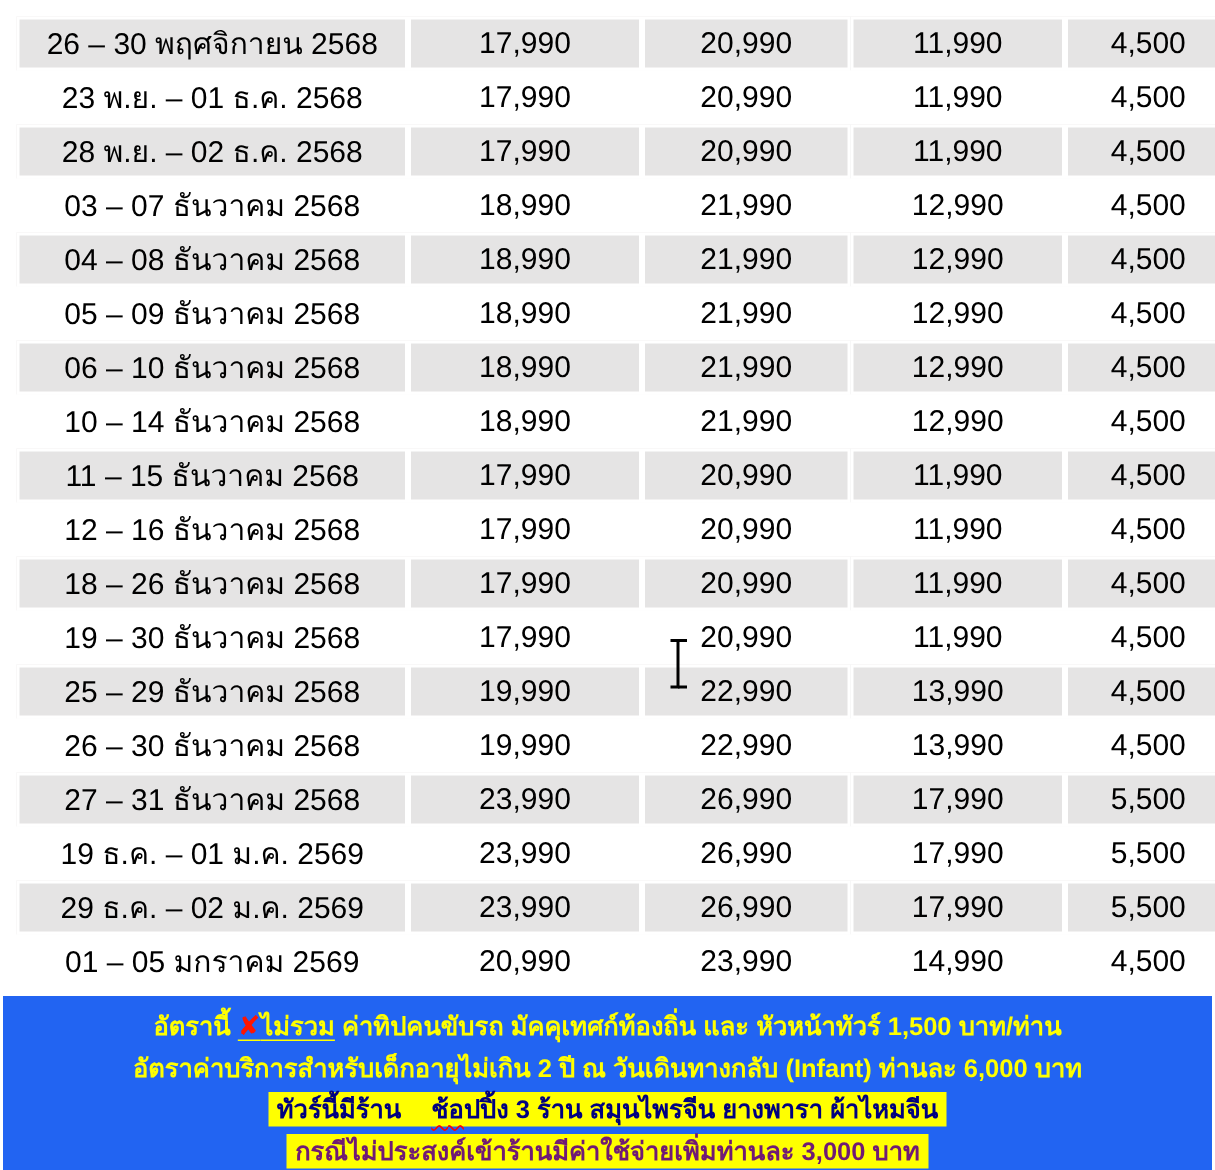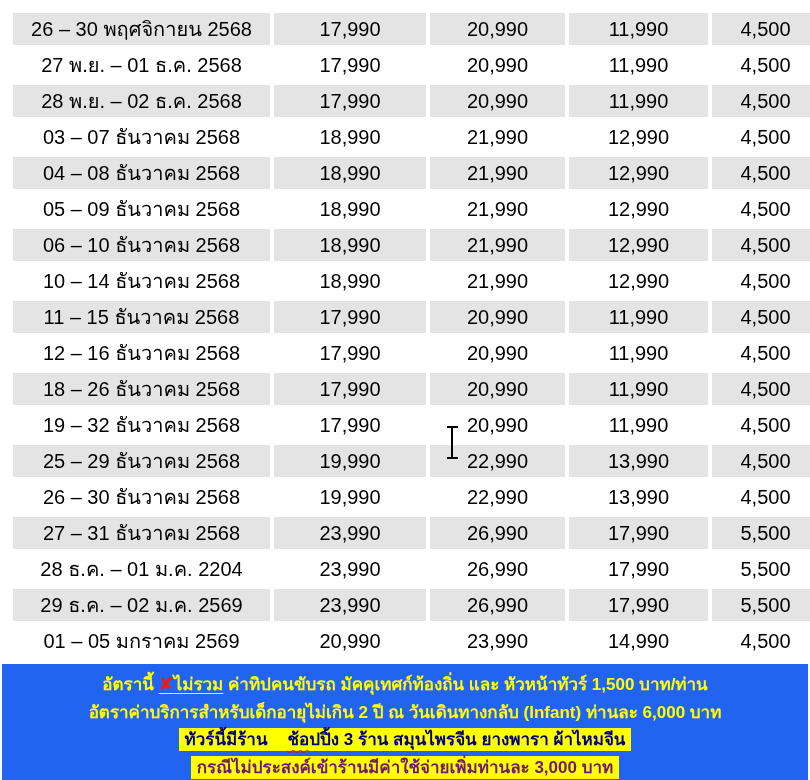--- a/index.html
+++ b/index.html
@@ -63,21 +63,21 @@
     </colgroup>
     <tbody>
         <tr>
           <td>26 – 30 พฤศจิกายน 2568</td>
           <td>17,990</td>
           <td>20,990</td>
           <td>11,990</td>
           <td>4,500</td>
         </tr>
         <tr>
-          <td>27 พ.ย. – 01 ธ.ค. 2568</td>
+          <td>23 พ.ย. – 01 ธ.ค. 2568</td>
           <td>17,990</td>
           <td>20,990</td>
           <td>11,990</td>
           <td>4,500</td>
         </tr>
         <tr>
           <td>28 พ.ย. – 02 ธ.ค. 2568</td>
           <td>17,990</td>
           <td>20,990</td>
           <td>11,990</td>
@@ -133,21 +133,21 @@
           <td>4,500</td>
         </tr>
         <tr>
           <td>18 – 26 ธันวาคม 2568</td>
           <td>17,990</td>
           <td>20,990</td>
           <td>11,990</td>
           <td>4,500</td>
         </tr>
         <tr>
-          <td>19 – 32 ธันวาคม 2568</td>
+          <td>19 – 30 ธันวาคม 2568</td>
           <td>17,990</td>
           <td>20,990</td>
           <td>11,990</td>
           <td>4,500</td>
         </tr>
         <tr>
           <td>25 – 29 ธันวาคม 2568</td>
           <td>19,990</td>
           <td>22,990</td>
           <td>13,990</td>
@@ -161,21 +161,21 @@
           <td>4,500</td>
         </tr>
         <tr>
           <td>27 – 31 ธันวาคม 2568</td>
           <td>23,990</td>
           <td>26,990</td>
           <td>17,990</td>
           <td>5,500</td>
         </tr>
         <tr>
-          <td>28 ธ.ค. – 01 ม.ค. 2204</td>
+          <td>19 ธ.ค. – 01 ม.ค. 2569</td>
           <td>23,990</td>
           <td>26,990</td>
           <td>17,990</td>
           <td>5,500</td>
         </tr>
         <tr>
           <td>29 ธ.ค. – 02 ม.ค. 2569</td>
           <td>23,990</td>
           <td>26,990</td>
           <td>17,990</td>

